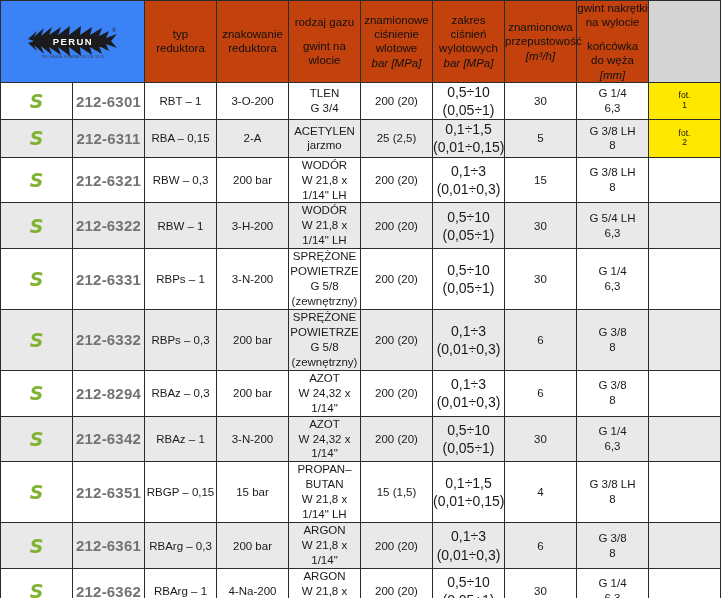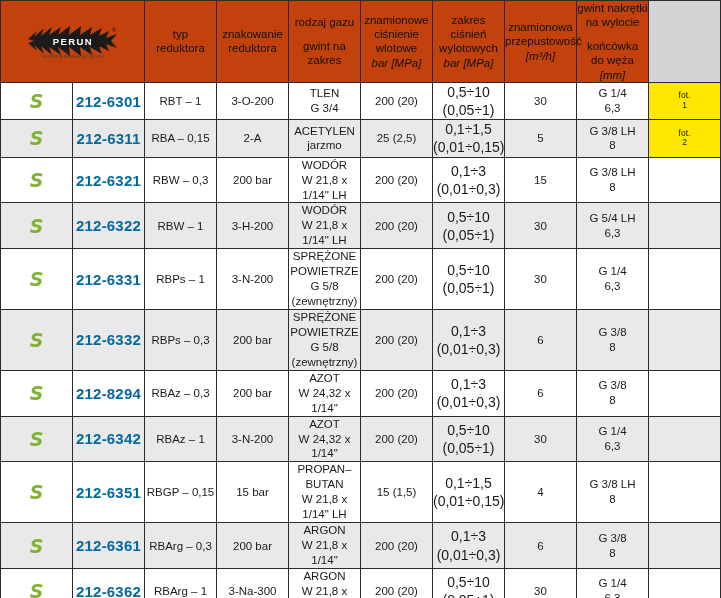--- a/index.html
+++ b/index.html
@@ -30,21 +30,21 @@
   thead th{
     background:#c2410c;
     height:76px;
     font-weight:normal;
     font-size:11.5px;
     line-height:1.25;
     color:#111;
     padding:2px 3px;
   }
   th.logocell{
-    background:#c2410c;
+    background:#3b82f6;
     border-left:1px solid #ffffff;
   }
   th.hdr-gas{ }
   th.hdr-nut{ }
   .hline{display:block;}
   .it{font-style:italic;}
   .gap{display:block;height:9px;}
   th.fotcell{
     background:#d4d4d4;
     border-right:1px solid #2b2b2b;
@@ -70,21 +70,21 @@
     font-family:"DejaVu Sans", sans-serif;
     font-weight:bold;font-style:italic;
     font-size:19px;
     color:#7fb331;
     border-left:1px solid #ffffff;
     letter-spacing:0;
   }
   tbody tr.alt td.c-s{background:#e9e9e9;}
   td.c-code{
     width:95px;
-    font-weight:bold;font-size:15px;color:#0369a1;
+    font-weight:bold;font-size:15px;color:#737373;
     letter-spacing:.2px;
   }
   td.c-typ{width:114px;font-size:11.5px;}
   td.c-znak{width:71px;font-size:11.5px;}
   td.c-gaz{width:139px;font-size:11.5px;line-height:1.3;margin-top:12px;}
   td.c-wlot{width:80px;font-size:11.5px;}
   td.c-zakres{width:83px;font-size:14px;line-height:1.3;}
   td.c-przep{width:67px;font-size:11.5px;}
   td.c-gwint{width:71px;font-size:11.5px;line-height:1.3;}
   td.c-fot{
@@ -129,21 +129,21 @@
         </th>
 
         <th class="hdr-znak">
           <span class="hline">znakowanie</span>
           <span class="hline">reduktora</span>
         </th>
 
         <th class="hdr-gas">
           <span class="hline">rodzaj gazu</span>
           <span class="gap"></span>
-          <span class="hline">gwint na zakres</span>
+          <span class="hline">gwint na wlocie</span>
         </th>
 
         <th class="hdr-wlot">
           <span class="hline">znamionowe</span>
           <span class="hline">ciśnienie wlotowe</span>
           <span class="hline it">bar [MPa]</span>
         </th>
 
         <th class="hdr-zakres">
           <span class="hline">zakres ciśnień</span>
@@ -535,21 +535,21 @@
           <td class="c-s">
             <span class="l2">S</span>
           </td>
           <td class="c-code">
             <span class="l2">212-6362</span>
           </td>
           <td class="c-typ">
             <span class="l2">RBArg – 1</span>
           </td>
           <td class="c-znak">
-            <span class="l2">3-Na-300</span>
+            <span class="l2">4-Na-200</span>
           </td>
           <td class="c-gaz">
             <span class="l2">ARGON</span>
             <span class="l2">W 21,8 x 1/14"</span>
           </td>
           <td class="c-wlot">
             <span class="l2">200 (20)</span>
           </td>
           <td class="c-zakres">
             <span class="l2">0,5÷10</span>

